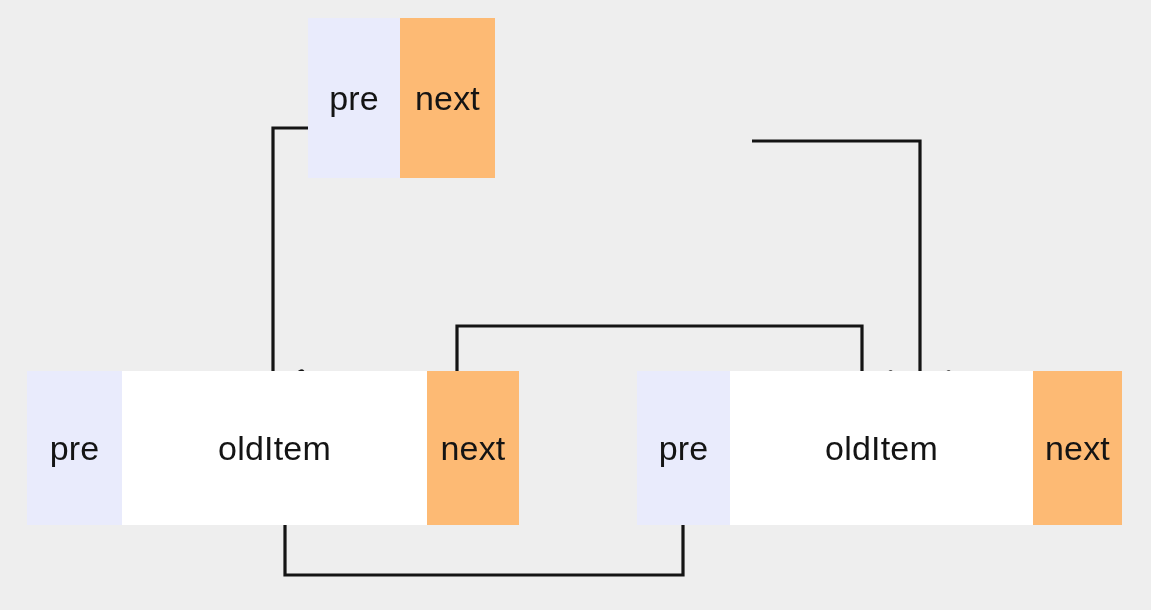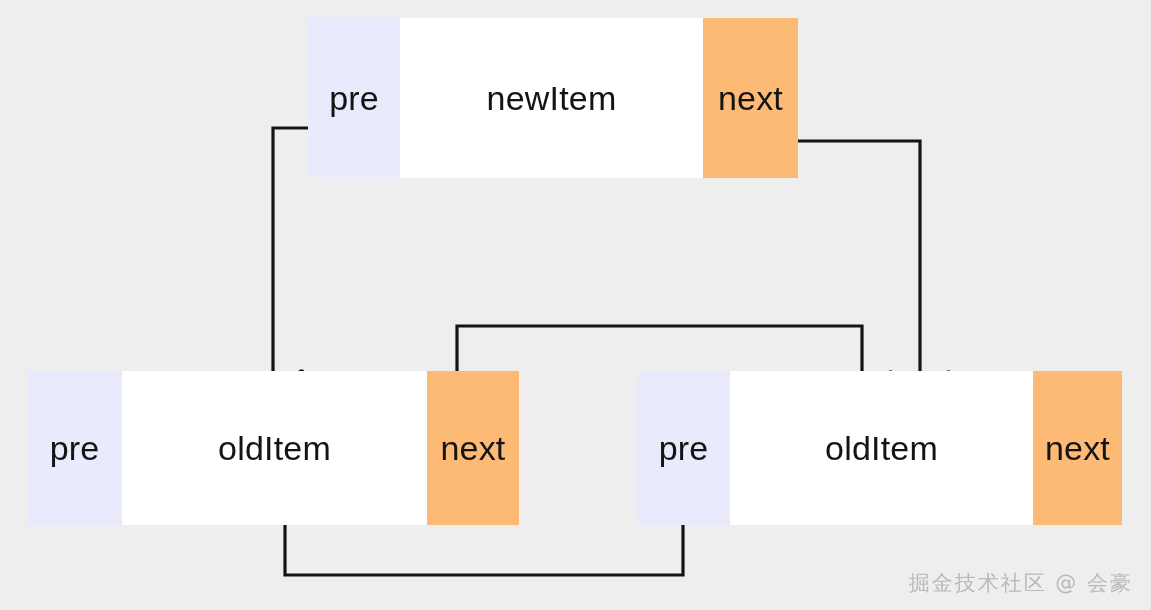--- a/index.html
+++ b/index.html
@@ -110,23 +110,20 @@
 
     <path d="M 457 395 L 457 326 L 862 326 L 862 389" fill="none" stroke="#141414" stroke-width="3.2" stroke-linecap="butt" stroke-linejoin="miter" marker-end="url(#arrowhead)"></path>
 
     <path d="M 683 495 L 683 575 L 285 575 L 285 503" fill="none" stroke="#141414" stroke-width="3.2" stroke-linecap="butt" stroke-linejoin="miter" marker-end="url(#arrowhead)"></path>
   </svg>
 
   <div class="node" id="node-new">
     <div class="cell cell-pre">
       <span>pre</span>
     </div>
-    <div class="cell cell-body">
-      <span>newItem</span>
-    </div>
     <div class="cell cell-next">
       <span>next</span>
     </div>
   </div>
 
   <div class="node" id="node-old-left">
     <div class="cell cell-pre">
       <span>pre</span>
     </div>
     <div class="cell cell-body">
@@ -142,15 +139,14 @@
       <span>pre</span>
     </div>
     <div class="cell cell-body">
       <span>oldItem</span>
     </div>
     <div class="cell cell-next">
       <span>next</span>
     </div>
   </div>
 
-  <div id="watermark">掘金技术社区 @ 会豪</div>
 
 </div>
 
 </body></html>

